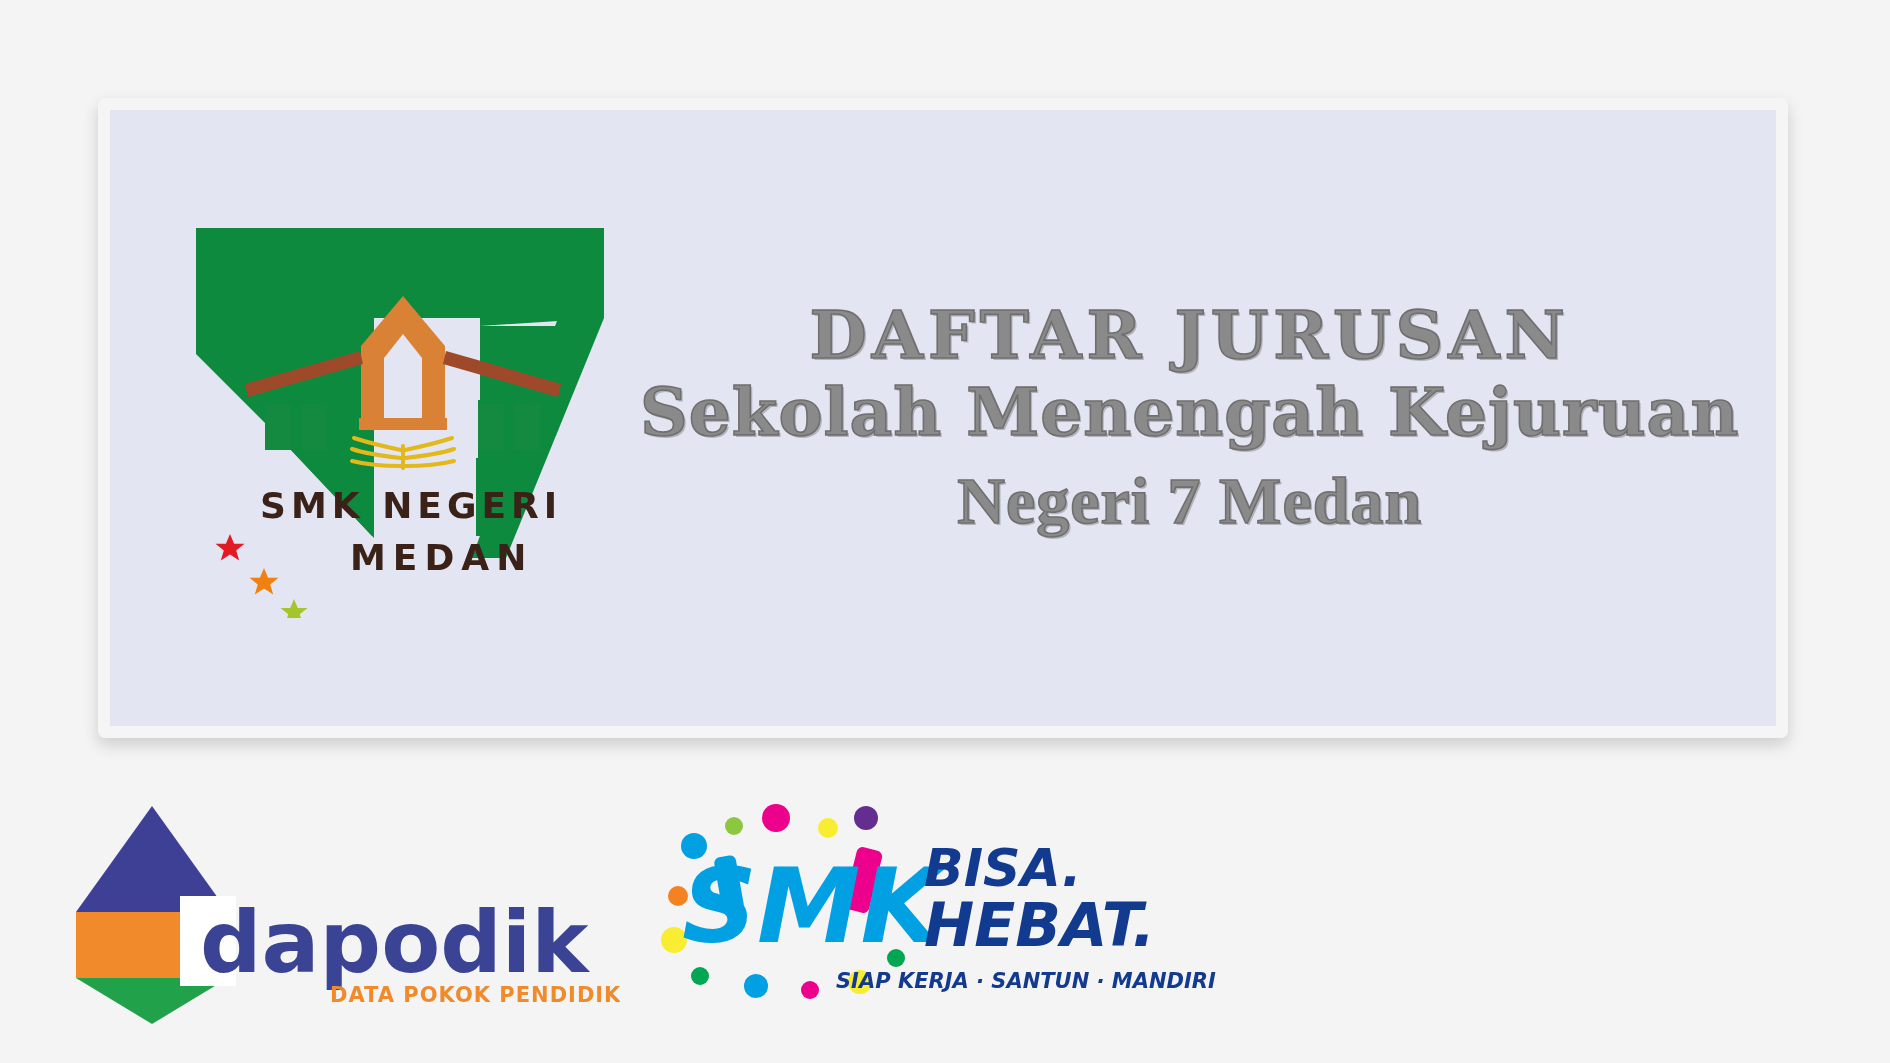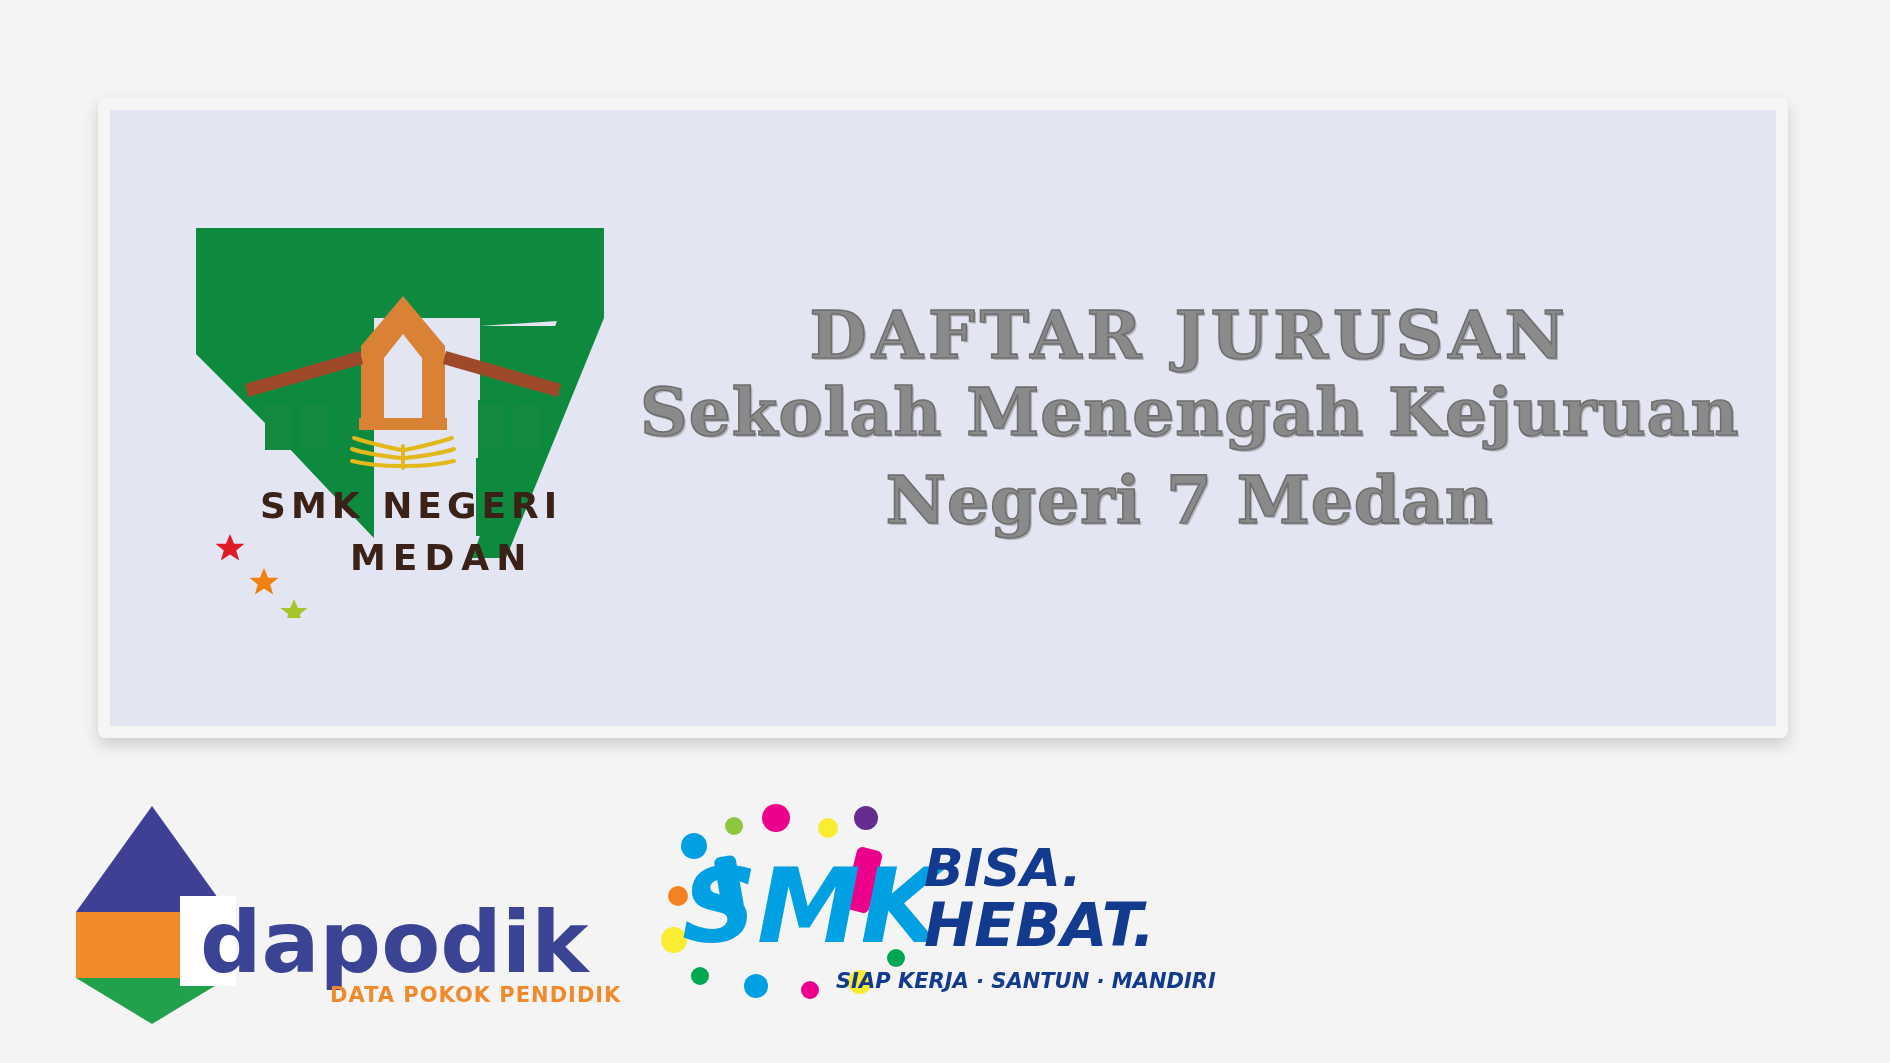--- a/index.html
+++ b/index.html
@@ -48,21 +48,21 @@
     font-family: "DejaVu Serif", serif;
     font-weight: 700;
     color: #8a8a8a;
     letter-spacing: 1px;
     -webkit-text-stroke: 1.6px #6f6f6f;
     text-shadow: 2px 2px 0 rgba(120,120,120,0.45);
     white-space: nowrap;
   }
   .ttl-1 { font-size: 66px; letter-spacing: 5px; }
   .ttl-2 { font-size: 66px; margin-top: 6px; }
-  .ttl-3 { font-size: 66px; margin-top: 16px; }
+  .ttl-3 { font-size: 66px; margin-top: 16px; font-family: Liberation Serif, serif; }
 
   
   .footer-logos {
     position: absolute;
     left: 0; top: 790px;
     width: 1890px; height: 250px;
     display: flex;
     align-items: center;
   }
   .flogo { position: relative; height: 230px; }

